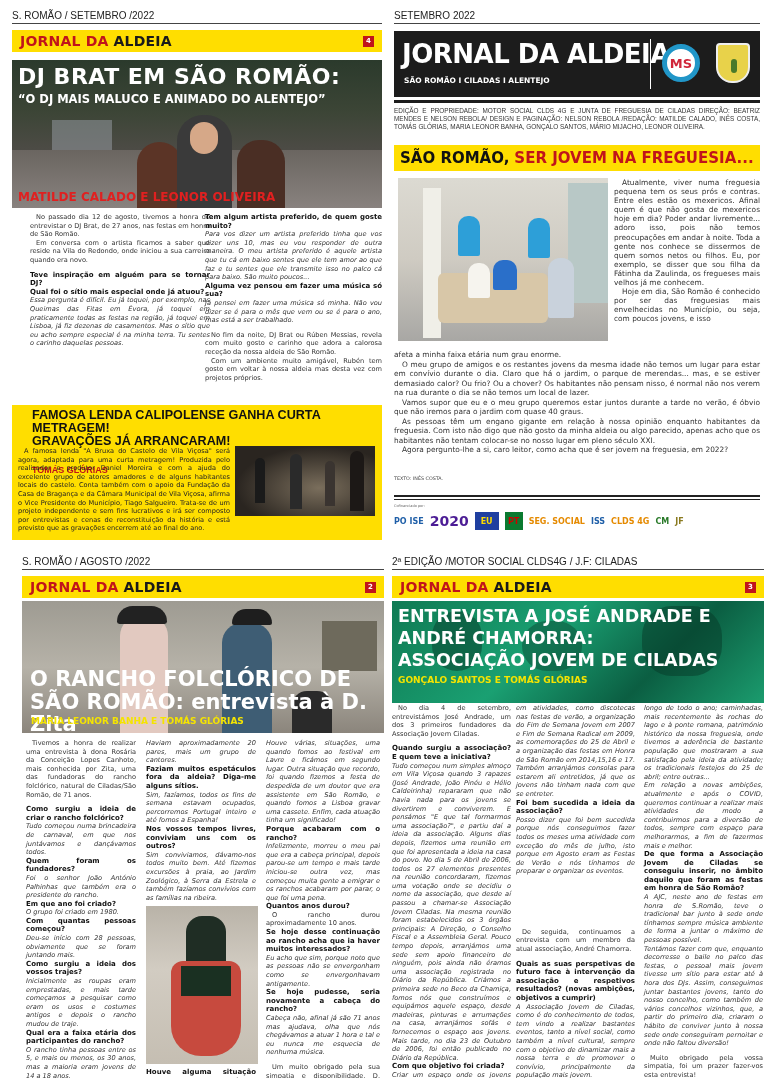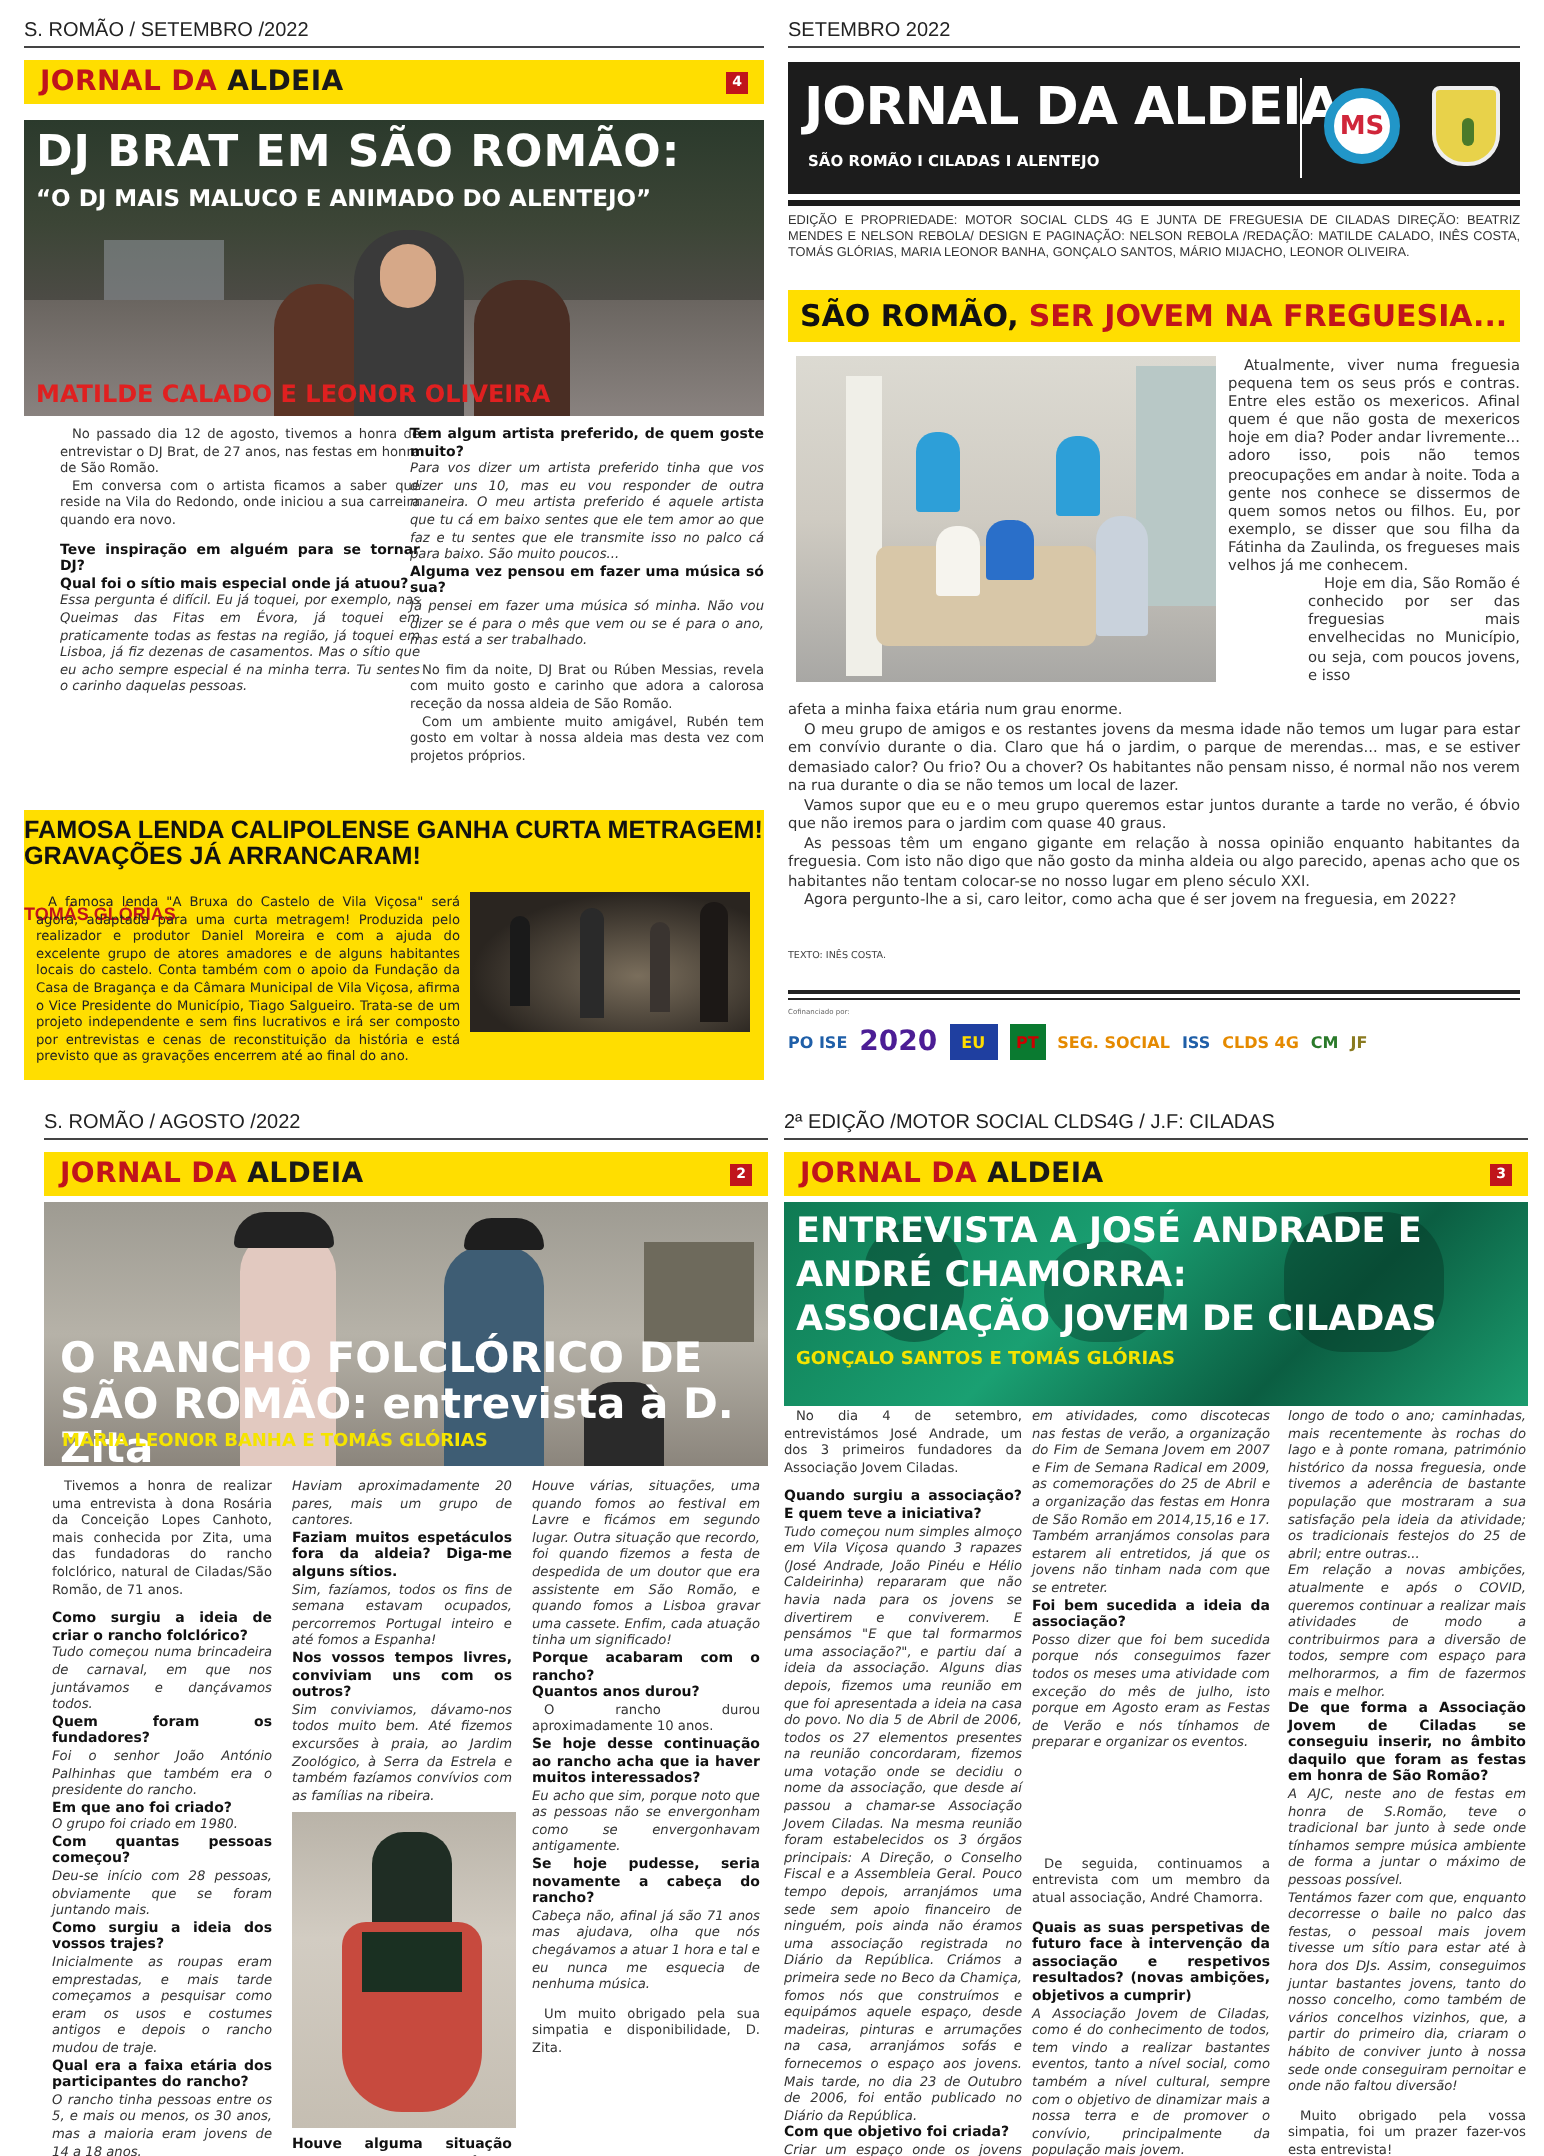--- a/index.html
+++ b/index.html
@@ -55,21 +55,21 @@
   <div class="abs txt" style="left:193px;top:203px;width:177px;" id="dj-col2">
       <p class="q">Tem algum artista preferido, de quem goste muito?</p>
       <p class="a">Para vos dizer um artista preferido tinha que vos dizer uns 10, mas eu vou responder de outra maneira. O meu artista preferido é aquele artista que tu cá em baixo sentes que ele tem amor ao que faz e tu sentes que ele transmite isso no palco cá para baixo. São muito poucos...</p>
       <p class="q">Alguma vez pensou em fazer uma música só sua?</p>
       <p class="a">Já pensei em fazer uma música só minha. Não vou dizer se é para o mês que vem ou se é para o ano, mas está a ser trabalhado.</p>
       <p class="sp"></p>
       <p class="p" style="text-indent: 6px;">No fim da noite, DJ Brat ou Rúben Messias, revela com muito gosto e carinho que adora a calorosa receção da nossa aldeia de São Romão.</p>
       <p class="p" style="text-indent: 6px;">Com um ambiente muito amigável, Rubén tem gosto em voltar à nossa aldeia mas desta vez com projetos próprios.</p>
     </div>
 
-  <div class="abs" style="left:0;top:395px;width:370px;height:135px;background:#ffde00;padding:4px 0;">
+  <div class="abs" style="left:0;top:395px;width:370px;height:135px;background:#ffde00;padding:4px 20px;">
     <div style="font-family:'Liberation Sans',sans-serif;font-weight:bold;font-size:12.6px;color:#111;line-height:13px;">FAMOSA LENDA CALIPOLENSE GANHA CURTA METRAGEM!</div>
     <div style="font-family:'Liberation Sans',sans-serif;font-weight:bold;font-size:12.6px;color:#111;line-height:13px;">GRAVAÇÕES JÁ ARRANCARAM!</div>
     <div style="font-family:'Liberation Sans',sans-serif;font-weight:bold;font-size:9px;color:#c0141b;margin-top:17px;">TOMÁS GLÓRIAS</div>
     <div class="abs photo" style="left:223px;top:41px;width:140px;height:70px;background:radial-gradient(ellipse at 60% 60%,#7a6e5c,#2a2520 70%);">
       <div class="abs" style="left:20px;top:12px;width:10px;height:45px;background:#1a1a1a;border-radius:5px 5px 0 0"></div>
       <div class="abs" style="left:55px;top:8px;width:12px;height:55px;background:#2a2a2a;border-radius:6px 6px 0 0"></div>
       <div class="abs" style="left:90px;top:15px;width:10px;height:45px;background:#3a3430;border-radius:5px 5px 0 0"></div>
       <div class="abs" style="left:115px;top:5px;width:14px;height:60px;background:#1c1816;border-radius:7px 7px 0 0"></div>
     </div>
     <div class="txt" style="position:absolute;left:6px;top:42px;width:356px;color:#222;font-size:6.6px;line-height:8.6px;">
@@ -106,21 +106,21 @@
     <div class="abs" style="left:170px;top:5px;width:40px;height:120px;background:#b8c8c6;"></div>
     <div class="abs" style="left:40px;top:95px;width:110px;height:50px;background:#d8c7a8;border-radius:6px;"></div>
     <div class="abs" style="left:60px;top:38px;width:22px;height:40px;background:#2d9fd8;border-radius:10px 10px 2px 2px;"></div>
     <div class="abs" style="left:130px;top:40px;width:22px;height:40px;background:#2d9fd8;border-radius:10px 10px 2px 2px;"></div>
     <div class="abs" style="left:95px;top:82px;width:24px;height:30px;background:#2a6fc9;border-radius:10px 10px 2px 2px;"></div>
     <div class="abs" style="left:70px;top:85px;width:22px;height:35px;background:#f6f4ee;border-radius:10px 10px 2px 2px;"></div>
     <div class="abs" style="left:150px;top:80px;width:26px;height:60px;background:#c9d2dc;border-radius:12px 12px 2px 2px;"></div>
   </div>
   <div class="abs txt" style="left:220px;top:168px;width:146px;font-size:7.4px;line-height:9.1px;">
     <p style="text-indent:8px;">Atualmente, viver numa freguesia pequena tem os seus prós e contras. Entre eles estão os mexericos. Afinal quem é que não gosta de mexericos hoje em dia? Poder andar livremente... adoro isso, pois não temos preocupações em andar à noite. Toda a gente nos conhece se dissermos de quem somos netos ou filhos. Eu, por exemplo, se disser que sou filha da Fátinha da Zaulinda, os fregueses mais velhos já me conhecem.</p>
-    <p style="text-indent:8px;margin-left:40px;">Hoje em dia, São Romão é conhecido por ser das freguesias mais envelhecidas no Município, ou seja, com poucos jovens, e isso</p>
+    <p style="text-indent:8px;">Hoje em dia, São Romão é conhecido por ser das freguesias mais envelhecidas no Município, ou seja, com poucos jovens, e isso</p>
   </div>
   <div class="abs txt" style="left:0;top:340px;width:366px;font-size:7.4px;line-height:9.5px;" id="jovem-full">
       <p>afeta a minha faixa etária num grau enorme.</p>
       <p style="text-indent: 8px;">O meu grupo de amigos e os restantes jovens da mesma idade não temos um lugar para estar em convívio durante o dia. Claro que há o jardim, o parque de merendas... mas, e se estiver demasiado calor? Ou frio? Ou a chover? Os habitantes não pensam nisso, é normal não nos verem na rua durante o dia se não temos um local de lazer.</p>
       <p style="text-indent: 8px;">Vamos supor que eu e o meu grupo queremos estar juntos durante a tarde no verão, é óbvio que não iremos para o jardim com quase 40 graus.</p>
       <p style="text-indent: 8px;">As pessoas têm um engano gigante em relação à nossa opinião enquanto habitantes da freguesia. Com isto não digo que não gosto da minha aldeia ou algo parecido, apenas acho que os habitantes não tentam colocar-se no nosso lugar em pleno século XXI.</p>
       <p style="text-indent: 8px;">Agora pergunto-lhe a si, caro leitor, como acha que é ser jovem na freguesia, em 2022?</p>
     </div>
   <div class="abs" style="left:0;top:466px;font-size:4.8px;color:#444;">TEXTO: INÊS COSTA.</div>
 
@@ -186,20 +186,21 @@
       <div class="abs" style="left:25px;top:55px;width:70px;height:95px;background:#c74a3e;border-radius:12px 12px 30px 30px;"></div>
       <div class="abs" style="left:35px;top:60px;width:50px;height:30px;background:#1a3022;"></div>
     </div>
     <div id="r-col2b" style="margin-top:4px;">
         <p class="q">Houve alguma situação marcante em algum espetáculo que se lembre e tenha ficado marcada?</p>
       </div>
   </div>
   <div class="abs txt" style="left:244px;top:183px;width:114px;" id="r-col3">
       <p class="a">Houve várias, situações, uma quando fomos ao festival em Lavre e ficámos em segundo lugar. Outra situação que recordo, foi quando fizemos a festa de despedida de um doutor que era assistente em São Romão, e quando fomos a Lisboa gravar uma cassete. Enfim, cada atuação tinha um significado!</p>
       <p class="q">Porque acabaram com o rancho?</p>
+      <p class="a">Infelizmente, morreu o meu pai que era a cabeça principal, depois parou-se um tempo e mais tarde iniciou-se outra vez, mas começou muita gente a emigrar e os ranchos acabaram por parar, o que foi uma pena.</p>
       <p class="q">Quantos anos durou?</p>
       <p class="p" style="text-indent: 6px;">O rancho durou aproximadamente 10 anos.</p>
       <p class="q">Se hoje desse continuação ao rancho acha que ia haver muitos interessados?</p>
       <p class="a">Eu acho que sim, porque noto que as pessoas não se envergonham como se envergonhavam antigamente.</p>
       <p class="q">Se hoje pudesse, seria novamente a cabeça do rancho?</p>
       <p class="a">Cabeça não, afinal já são 71 anos mas ajudava, olha que nós chegávamos a atuar 1 hora e tal e eu nunca me esquecia de nenhuma música.</p>
       <p class="sp"></p>
       <p class="p" style="text-indent: 6px;">Um muito obrigado pela sua simpatia e disponibilidade, D. Zita.</p>
     </div>
 </div>

